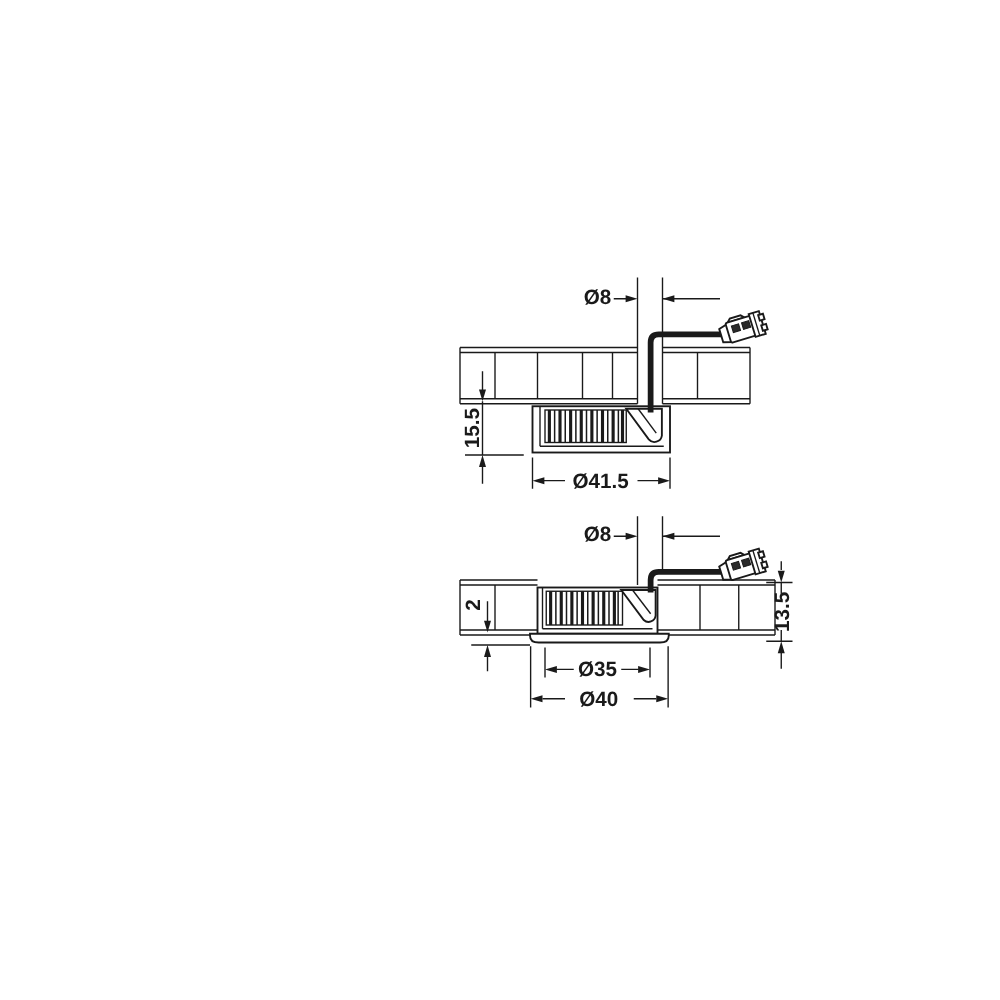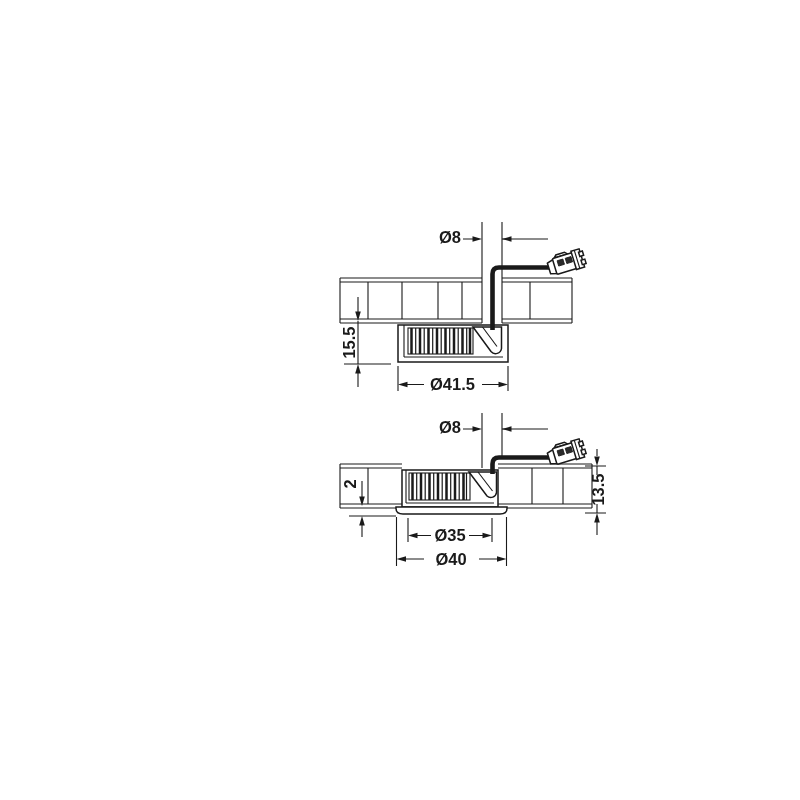--- a/index.html
+++ b/index.html
@@ -8,20 +8,21 @@
     width: 800px;
     height: 800px;
     background: #ffffff;
     font-family: "Liberation Sans", sans-serif;
   }
   .stage {
     width: 640px;
     height: 800px;
     position: relative;
     background: #ffffff;
+    margin-left: 28px;
   }
   svg { display: block; }
   .thin   { stroke: #1a1a1a; stroke-width: 1.1; fill: none; }
   .cable  { stroke: #1a1a1a; stroke-width: 4.6; fill: none; stroke-linejoin: round; }
   .whitefill { fill: #ffffff; stroke: #1a1a1a; stroke-width: 1.5; }
   .darkfill  { fill: #2a2a2a; stroke: #1a1a1a; stroke-width: 0.8; }
   .head   { fill: #1a1a1a; stroke: none; }
   .finthick { stroke: #1a1a1a; stroke-width: 2.5; fill: none; }
   .finthin  { stroke: #1a1a1a; stroke-width: 1.2; fill: none; }
   text.dim {

